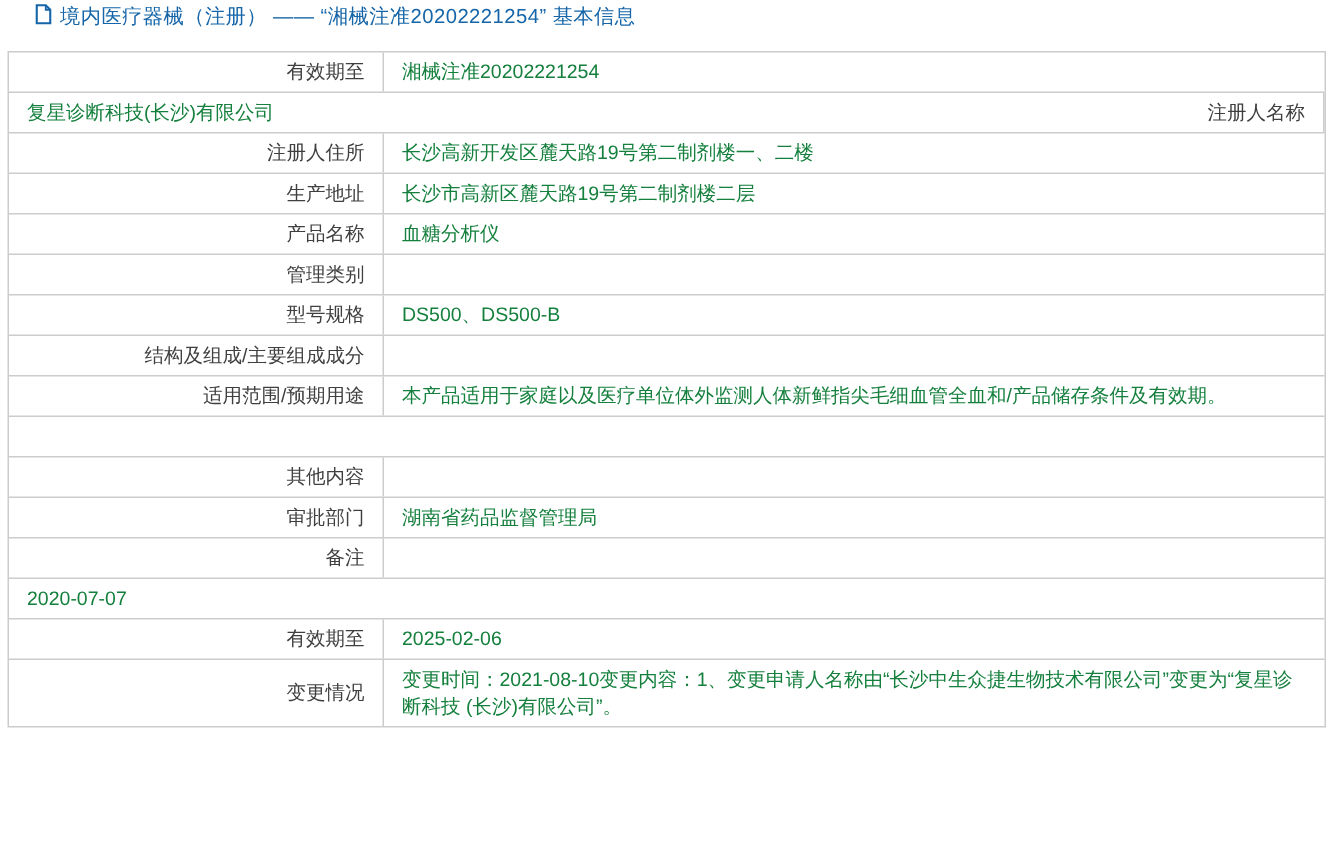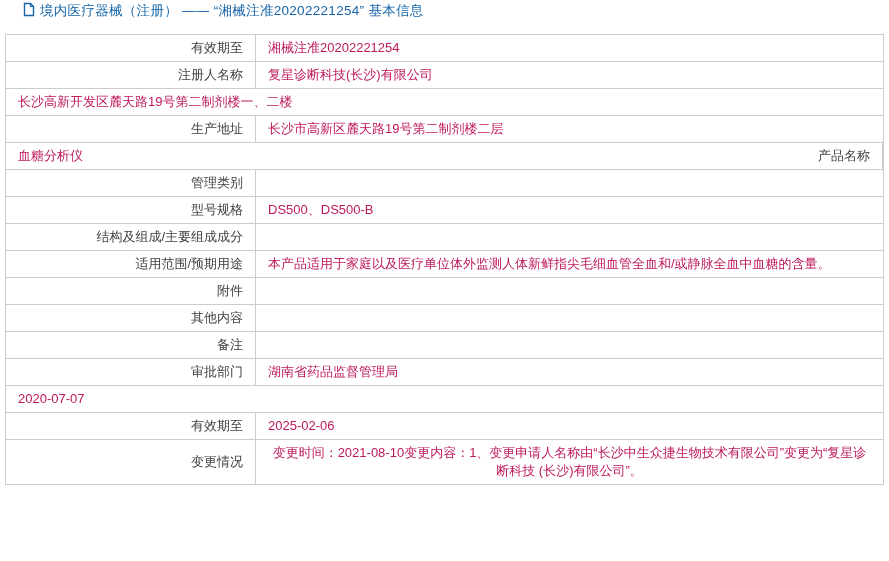--- a/index.html
+++ b/index.html
@@ -45,22 +45,22 @@
   .cell.label {
     width: 250px;
     flex: 0 0 250px;
     justify-content: flex-end;
     text-align: right;
     border-right: 1px solid #cccccc;
     color: #3f3f3f;
   }
   .cell.value {
     flex: 1;
-    text-align: center;
-    color: #be185d;
+    text-align: left;
+    color: #15803d;
     word-break: break-all;
   }
 </style>
 </head>
 <body>
 
 <div class="page-header">
   <span class="doc-icon">
     <svg width="12" height="15" viewBox="0 0 12 15">
       <path d="M1.5 1.5 h6 l3 3 v9 h-9 z" fill="none" stroke="#1565a8" stroke-width="1.4"></path>
@@ -71,75 +71,75 @@
 </div>
 
 <div class="info-table">
 
   <div class="row">
     <div class="cell label">有效期至</div>
     <div class="cell value">湘械注准20202221254</div>
   </div>
 
   <div class="row">
+    <div class="cell value">复星诊断科技(长沙)有限公司</div>
     <div class="cell label">注册人名称</div>
-    <div class="cell value">复星诊断科技(长沙)有限公司</div>
   </div>
 
   <div class="row">
+    <div class="cell label">注册人住所</div>
     <div class="cell value">长沙高新开发区麓天路19号第二制剂楼一、二楼</div>
   </div>
 
   <div class="row">
     <div class="cell label">生产地址</div>
     <div class="cell value">长沙市高新区麓天路19号第二制剂楼二层</div>
   </div>
 
   <div class="row">
+    <div class="cell label">产品名称</div>
     <div class="cell value">血糖分析仪</div>
-    <div class="cell label">产品名称</div>
   </div>
 
   <div class="row">
     <div class="cell label">管理类别</div>
   </div>
 
   <div class="row">
     <div class="cell label">型号规格</div>
     <div class="cell value">DS500、DS500-B</div>
   </div>
 
   <div class="row">
     <div class="cell label">结构及组成/主要组成成分</div>
   </div>
 
   <div class="row">
     <div class="cell label">适用范围/预期用途</div>
-    <div class="cell value">本产品适用于家庭以及医疗单位体外监测人体新鲜指尖毛细血管全血和/或静脉全血中血糖的含量。</div>
+    <div class="cell value">本产品适用于家庭以及医疗单位体外监测人体新鲜指尖毛细血管全血和/产品储存条件及有效期。</div>
   </div>
 
 
   <div class="row">
-    <div class="cell label">附件</div>
     <div class="cell value"></div>
   </div>
 
   <div class="row">
     <div class="cell label">其他内容</div>
     <div class="cell value"></div>
   </div>
 
   <div class="row">
-    <div class="cell label">备注</div>
-    <div class="cell value"></div>
+    <div class="cell label">审批部门</div>
+    <div class="cell value">湖南省药品监督管理局</div>
   </div>
 
   <div class="row">
-    <div class="cell label">审批部门</div>
-    <div class="cell value">湖南省药品监督管理局</div>
+    <div class="cell label">备注</div>
+    <div class="cell value"></div>
   </div>
 
   <div class="row">
     <div class="cell value">2020-07-07</div>
   </div>
 
   <div class="row">
     <div class="cell label">有效期至</div>
     <div class="cell value">2025-02-06</div>
   </div>

